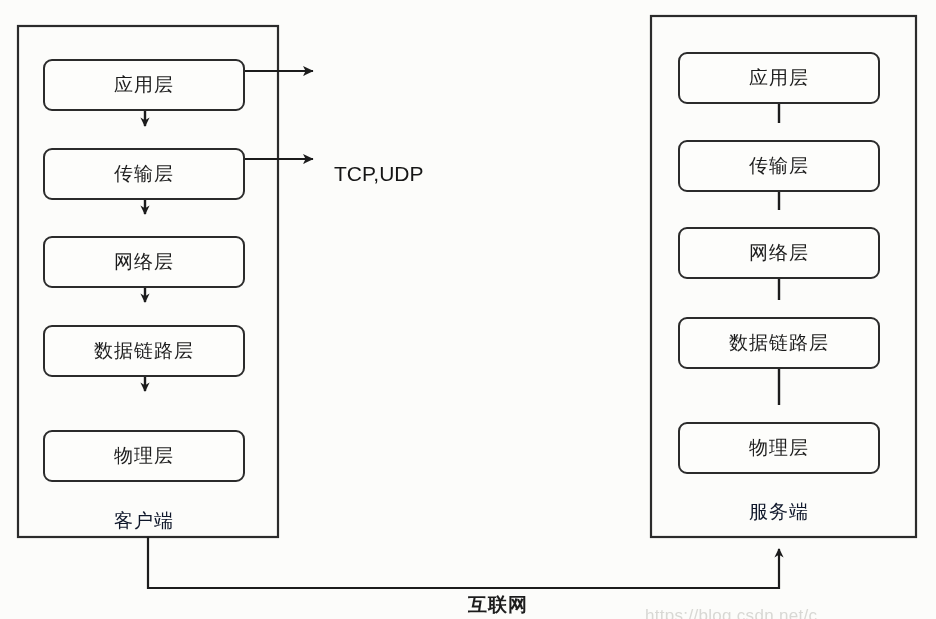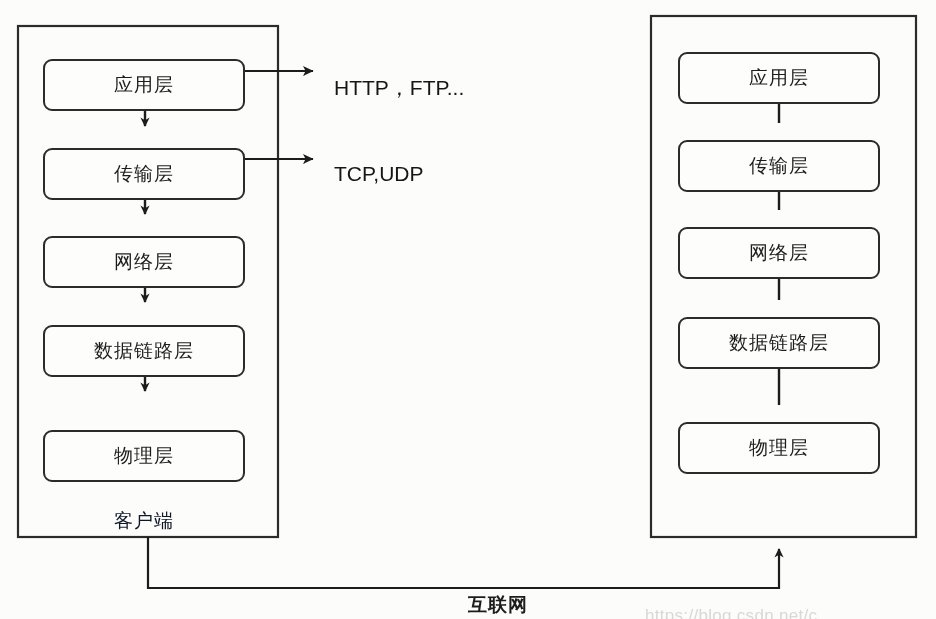--- a/index.html
+++ b/index.html
@@ -152,24 +152,24 @@
     </div>
     <div class="layer-box" style="left:678px; top:212px; width:202px; height:52px;">
       <span>网络层</span>
     </div>
     <div class="layer-box" style="left:678px; top:302px; width:202px; height:52px;">
       <span>数据链路层</span>
     </div>
     <div class="layer-box" style="left:678px; top:407px; width:202px; height:52px;">
       <span>物理层</span>
     </div>
+    <div class="container-label" style="left:678px; top:484px; width:202px;">
+      <span>服务端</span>
+    </div>
 
-    <div class="edge-label" style="left:334px; top:59px;">
-      <span>HTTP，FTP...</span>
-    </div>
     <div class="edge-label" style="left:334px; top:147px;">
       <span>TCP,UDP</span>
     </div>
 
     <div class="net-label" style="left:462px; top:577px;font-weight:bold;">
       <span>互联网</span>
     </div>
 
     <div class="watermark" style="left:645px; top:591px;">
       <span>https://blog.csdn.net/c</span>

